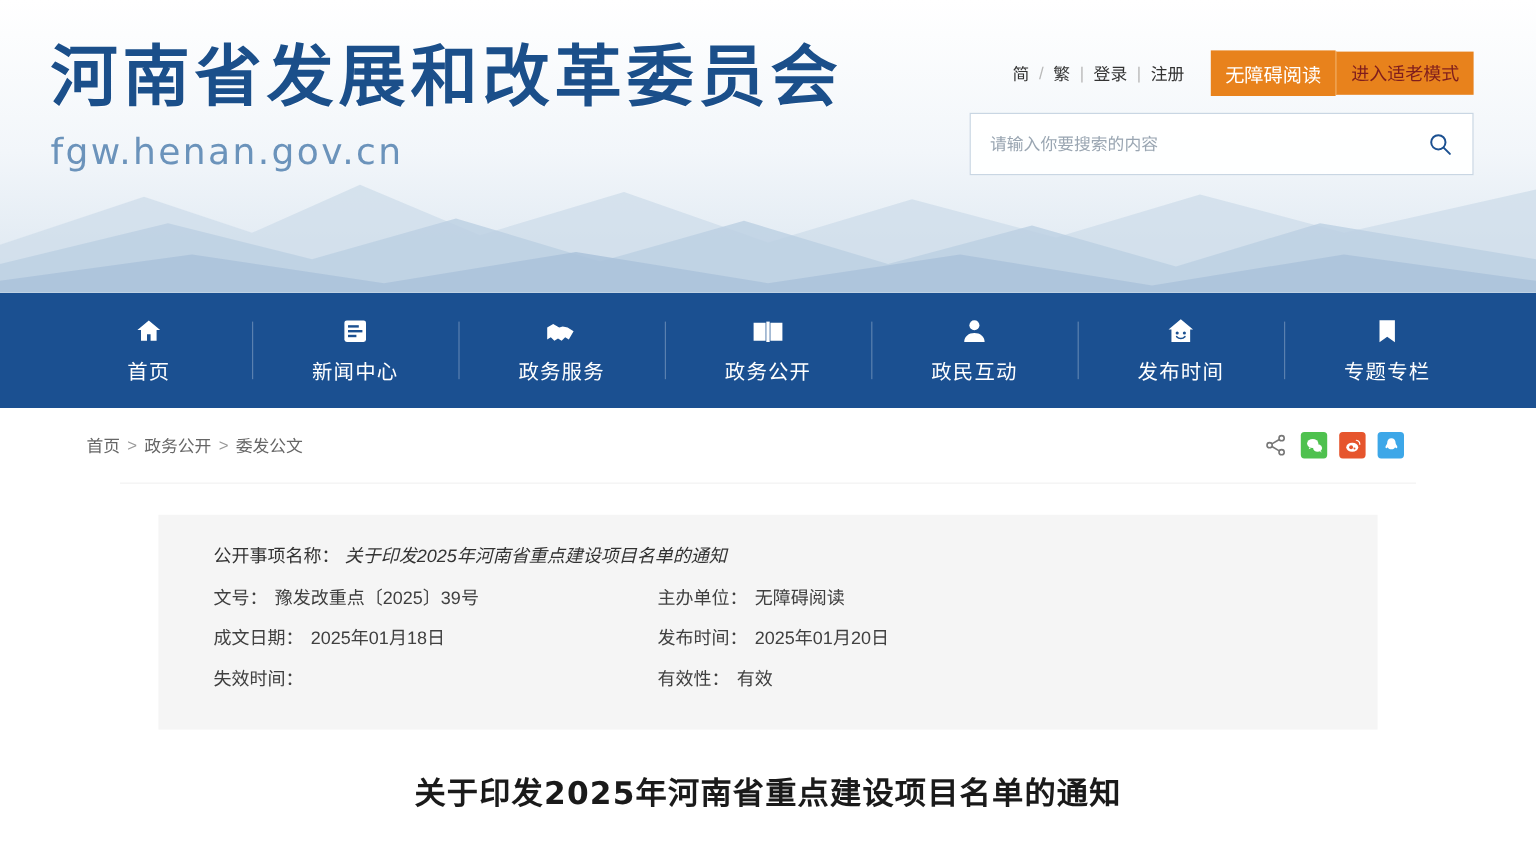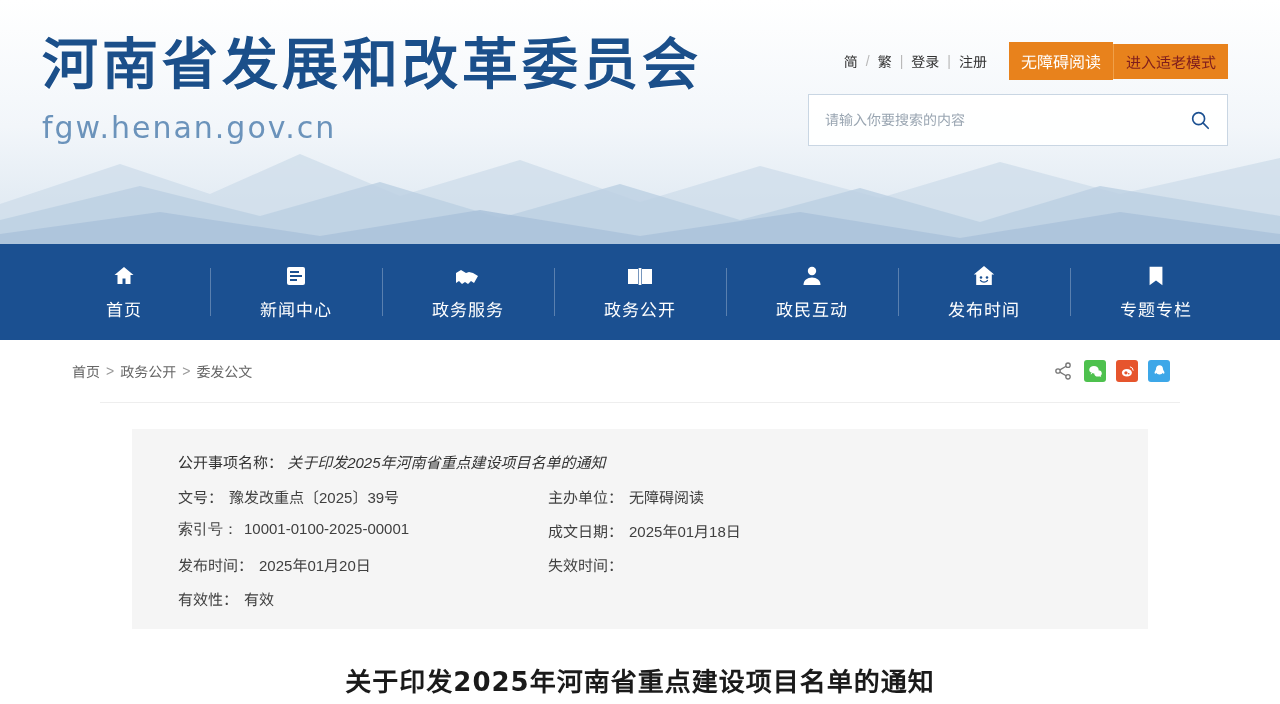--- a/index.html
+++ b/index.html
@@ -307,24 +307,20 @@
         <div class="meta-cell">
           <span class="lbl">文号：</span>
           <span class="val">豫发改重点〔2025〕39号</span>
         </div>
         <div class="meta-cell">
           <span class="lbl">主办单位：</span>
           <span class="val">无障碍阅读</span>
         </div>
 
         <div class="meta-cell">
-          <span class="lbl">索引号：</span>
-          <span class="val">10001-0100-2025-00001</span>
-        </div>
-        <div class="meta-cell">
           <span class="lbl">成文日期：</span>
           <span class="val">2025年01月18日</span>
         </div>
 
         <div class="meta-cell">
           <span class="lbl">发布时间：</span>
           <span class="val">2025年01月20日</span>
         </div>
         <div class="meta-cell">
           <span class="lbl">失效时间：</span>

